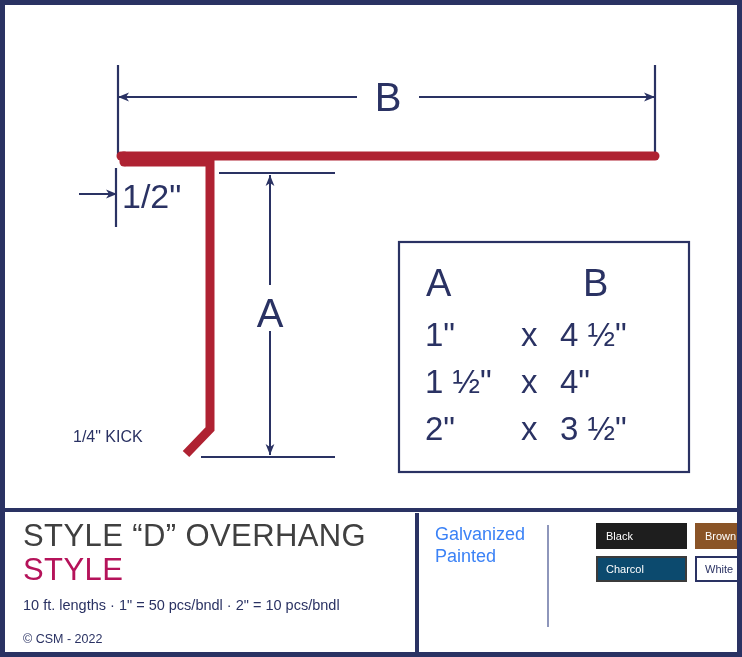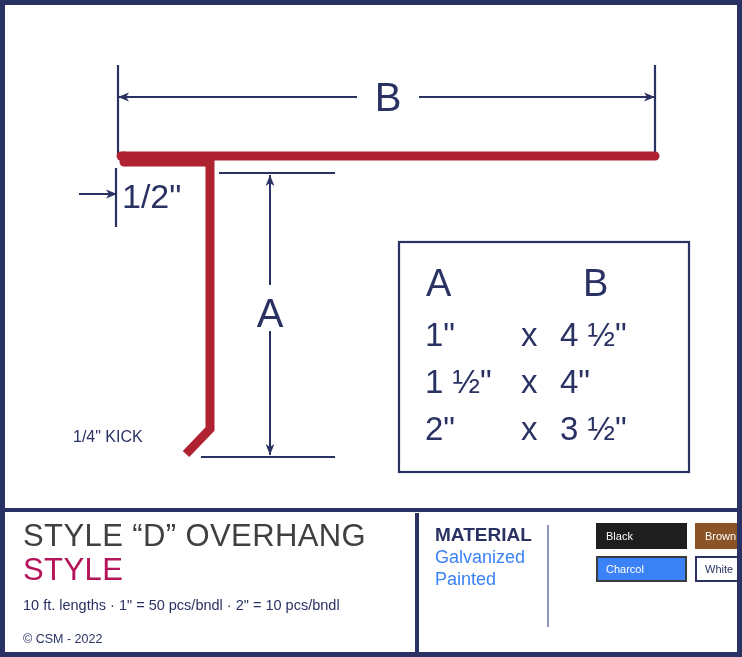--- a/index.html
+++ b/index.html
@@ -238,26 +238,25 @@
   <div class="title-block">
     <div class="title-main">STYLE “D” OVERHANG</div>
     <div class="title-sub">STYLE</div>
     <div class="fineprint">10 ft. lengths · 1" = 50 pcs/bndl · 2" = 10 pcs/bndl</div>
     <div class="copyright">© CSM - 2022</div>
   </div>
 
   <div class="material-rule"></div>
   <div class="material-block">
     <div class="material-list">
-      <div class="material-title">MATERIAL</div>
       <div class="material-item">Galvanized</div>
       <div class="material-item">Painted</div>
     </div>
 
     <div class="swatch-grid">
       <div class="swatch" id="sw0" style="background: rgb(30, 30, 30); color: rgb(255, 255, 255); border: 2px solid rgb(30, 30, 30);">Black</div>
       <div class="swatch" id="sw1" style="background: rgb(138, 84, 39); color: rgb(255, 255, 255); border: 2px solid rgb(138, 84, 39);">Brown</div>
-      <div class="swatch" id="sw2" style="background: #3b82f6; color: rgb(255, 255, 255); border: 2px solid rgb(59, 59, 59);">Charcol</div>
+      <div class="swatch" id="sw2" style="background: #0c4a6e; color: rgb(255, 255, 255); border: 2px solid rgb(59, 59, 59);">Charcol</div>
       <div class="swatch" id="sw3" style="background: rgb(255, 255, 255); color: rgb(42, 50, 99); border: 2px solid rgb(42, 50, 99);">White</div>
     </div>
   </div>
 
 </div>
 
 </body></html>

